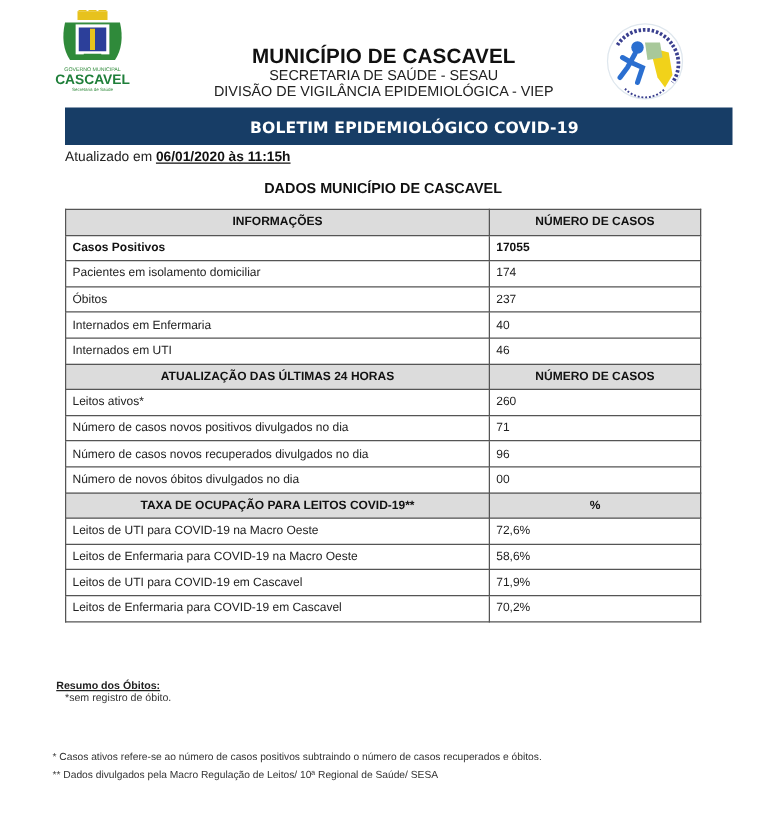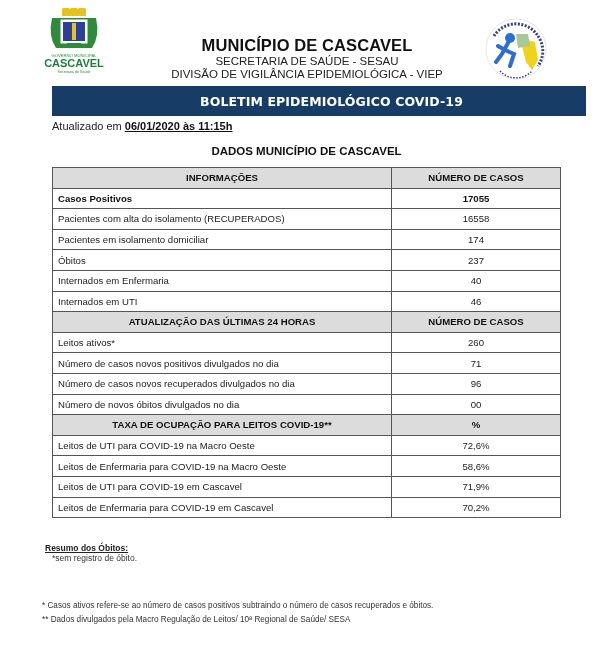--- a/index.html
+++ b/index.html
@@ -13,21 +13,21 @@
   .banner { position:absolute; left:52px; top:86px; width:509px; height:30px; background:#173d66;
             color:#ffffff; font-family:"DejaVu Sans", sans-serif; font-weight:bold; font-size:12.5px;
             display:flex; align-items:center; justify-content:center; letter-spacing:0.1px;padding-left:25px; }
   .updated { position:absolute; left:52px; top:120px; font-size:11px; color:#222; }
   .updated b { color:#111;text-decoration:underline; }
   .section-title { position:absolute; left:52px; width:509px; top:145px; text-align:center;
                    font-weight:bold; font-size:11.5px; color:#111; }
   table.data { position:absolute; left:52px; top:167px; width:509px; border-collapse:collapse;
                font-size:9.6px; color:#222; }
   table.data td { border:1px solid #555; height:19.6px; padding:0 5px; }
-  table.data td.val { width:158px; text-align:center; }
+  table.data td.val { width:158px; }
   table.data tr.head td { background:#dcdcdc; font-weight:bold; text-align:center; color:#111;margin-left:12px; }
   table.data tr.bold td { font-weight:bold; color:#111;border-radius:10px; }
   .resumo { position:absolute; left:45px; top:507px; font-size:8.5px; font-weight:bold;
             text-decoration:underline; color:#222;margin-top:36px; }
   .resumo-note { position:absolute; left:52px; top:553px; font-size:8.5px; color:#333; }
   .footnotes { position:absolute; left:42px; top:599px; font-size:8.2px; color:#333; line-height:13.5px; }
 </style>
 </head>
 <body>
 
@@ -78,24 +78,20 @@
 <table class="data">
   <tbody>
 
     <tr class="head">
       <td>INFORMAÇÕES</td>
       <td class="val">NÚMERO DE CASOS</td>
     </tr>
     <tr class="bold">
       <td>Casos Positivos</td>
       <td class="val">17055</td>
-    </tr>
-    <tr>
-      <td>Pacientes com alta do isolamento (RECUPERADOS)</td>
-      <td class="val">16558</td>
     </tr>
     <tr>
       <td>Pacientes em isolamento domiciliar</td>
       <td class="val">174</td>
     </tr>
     <tr>
       <td>Óbitos</td>
       <td class="val">237</td>
     </tr>
     <tr>

